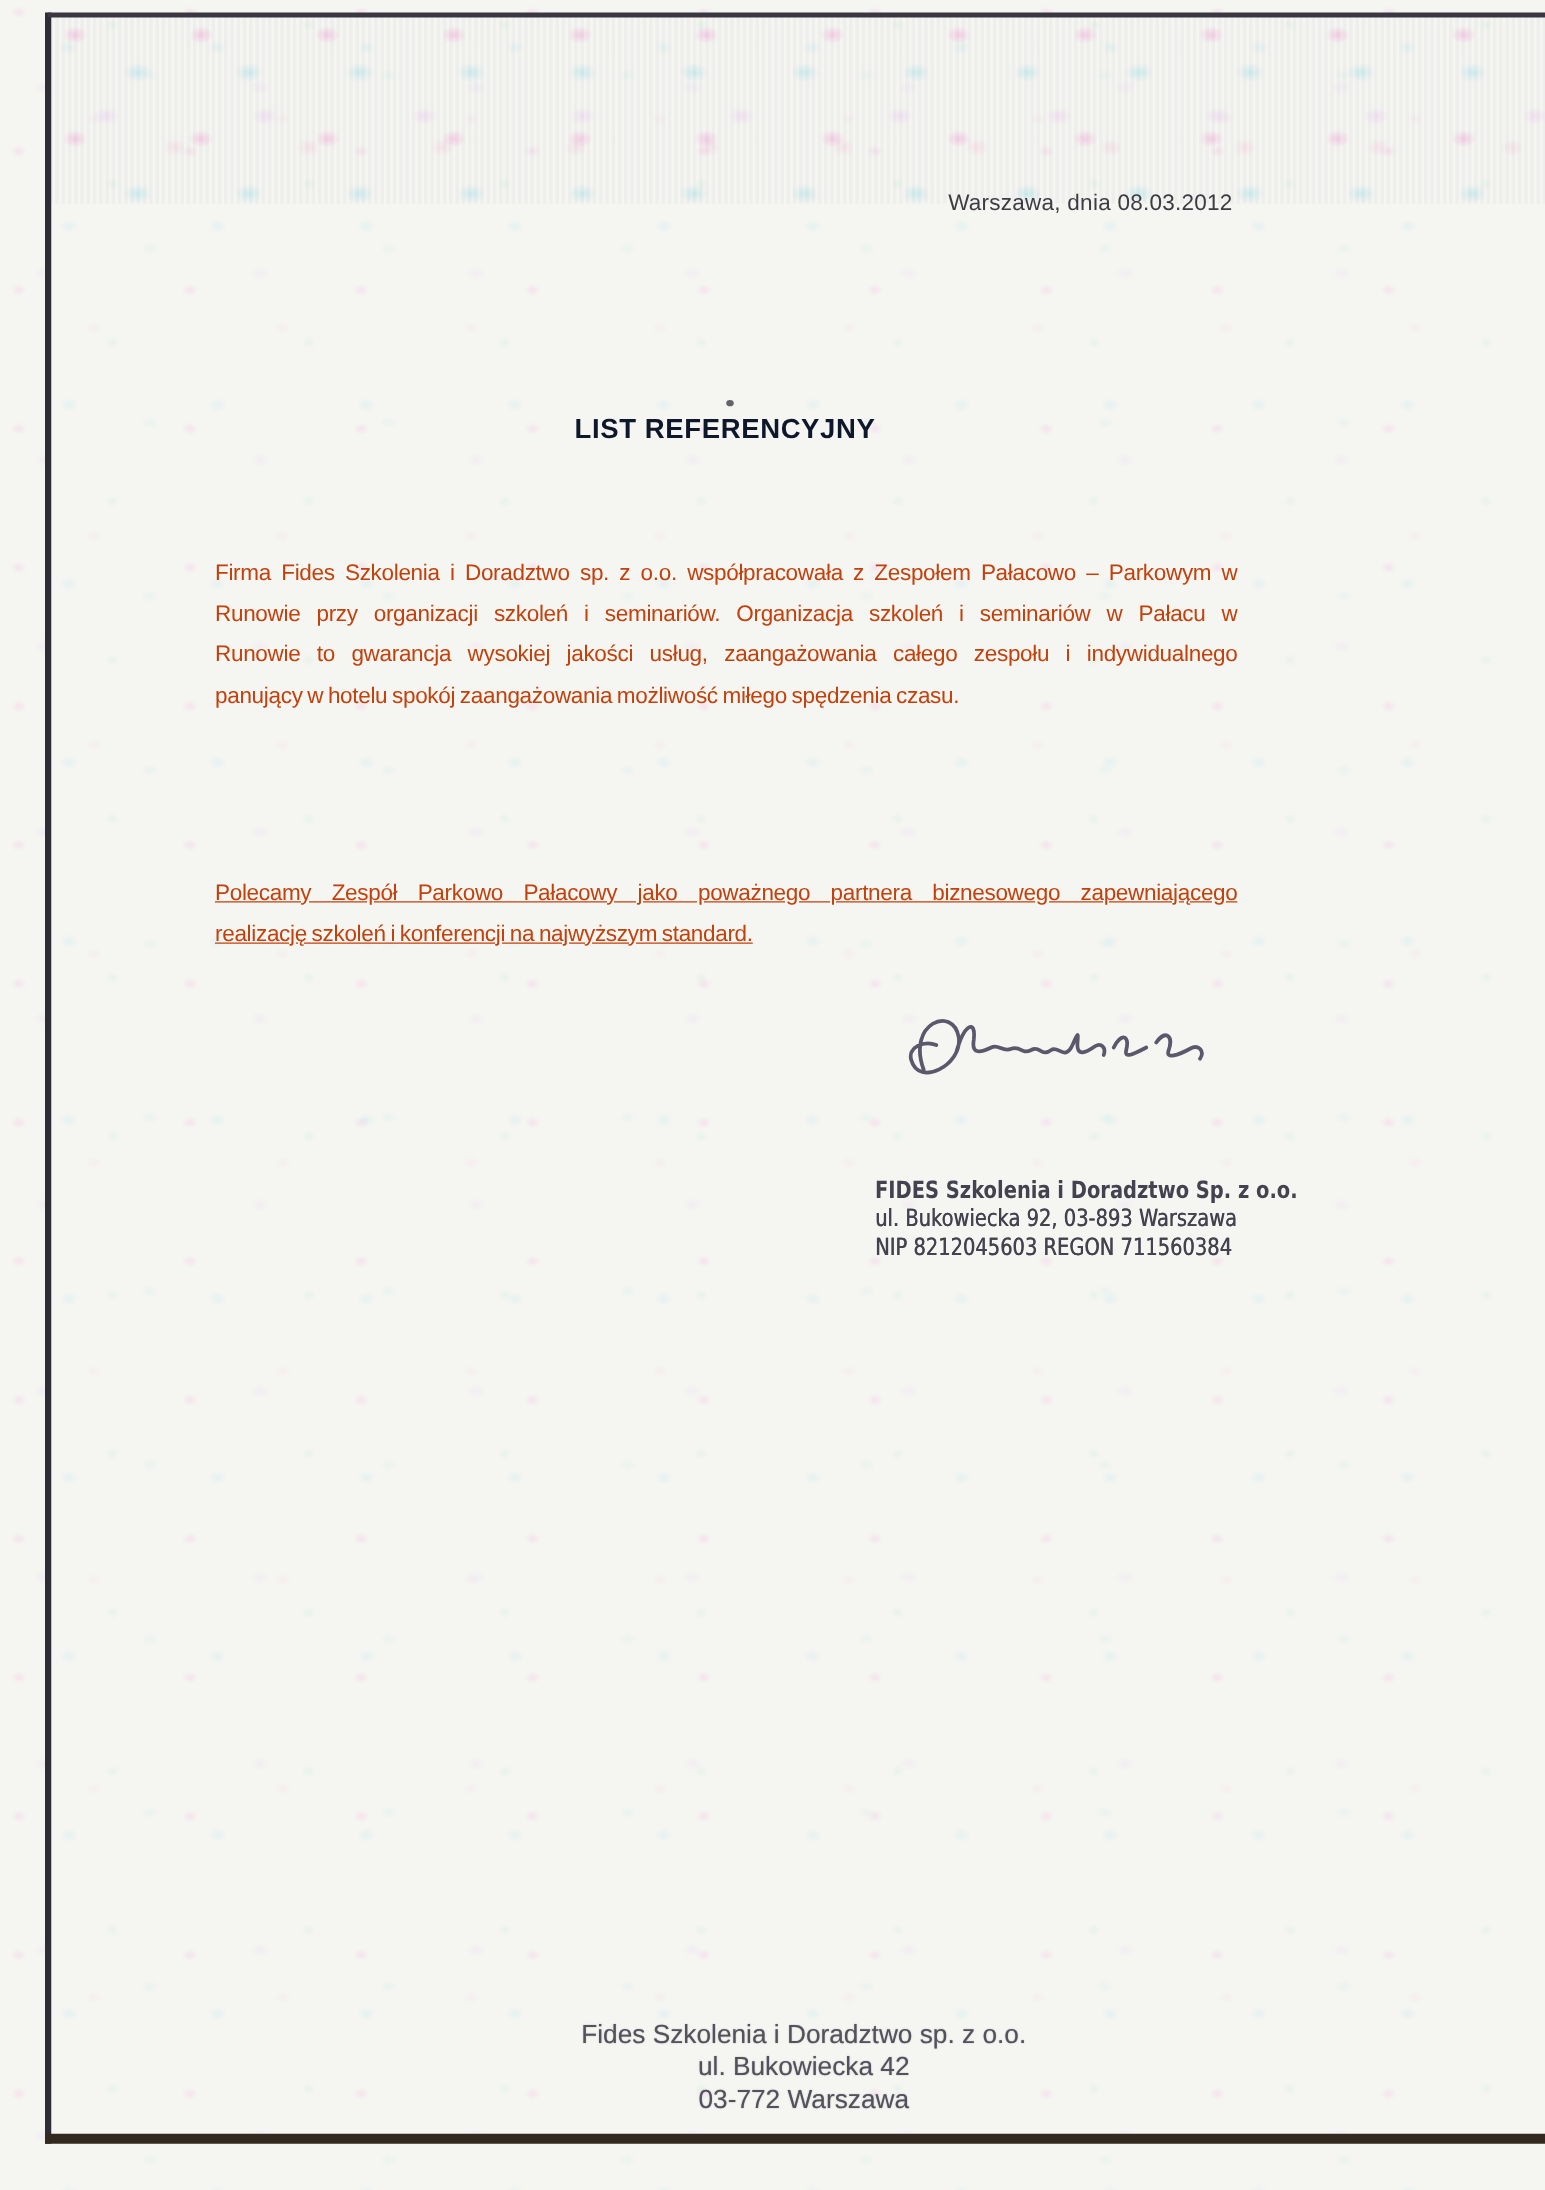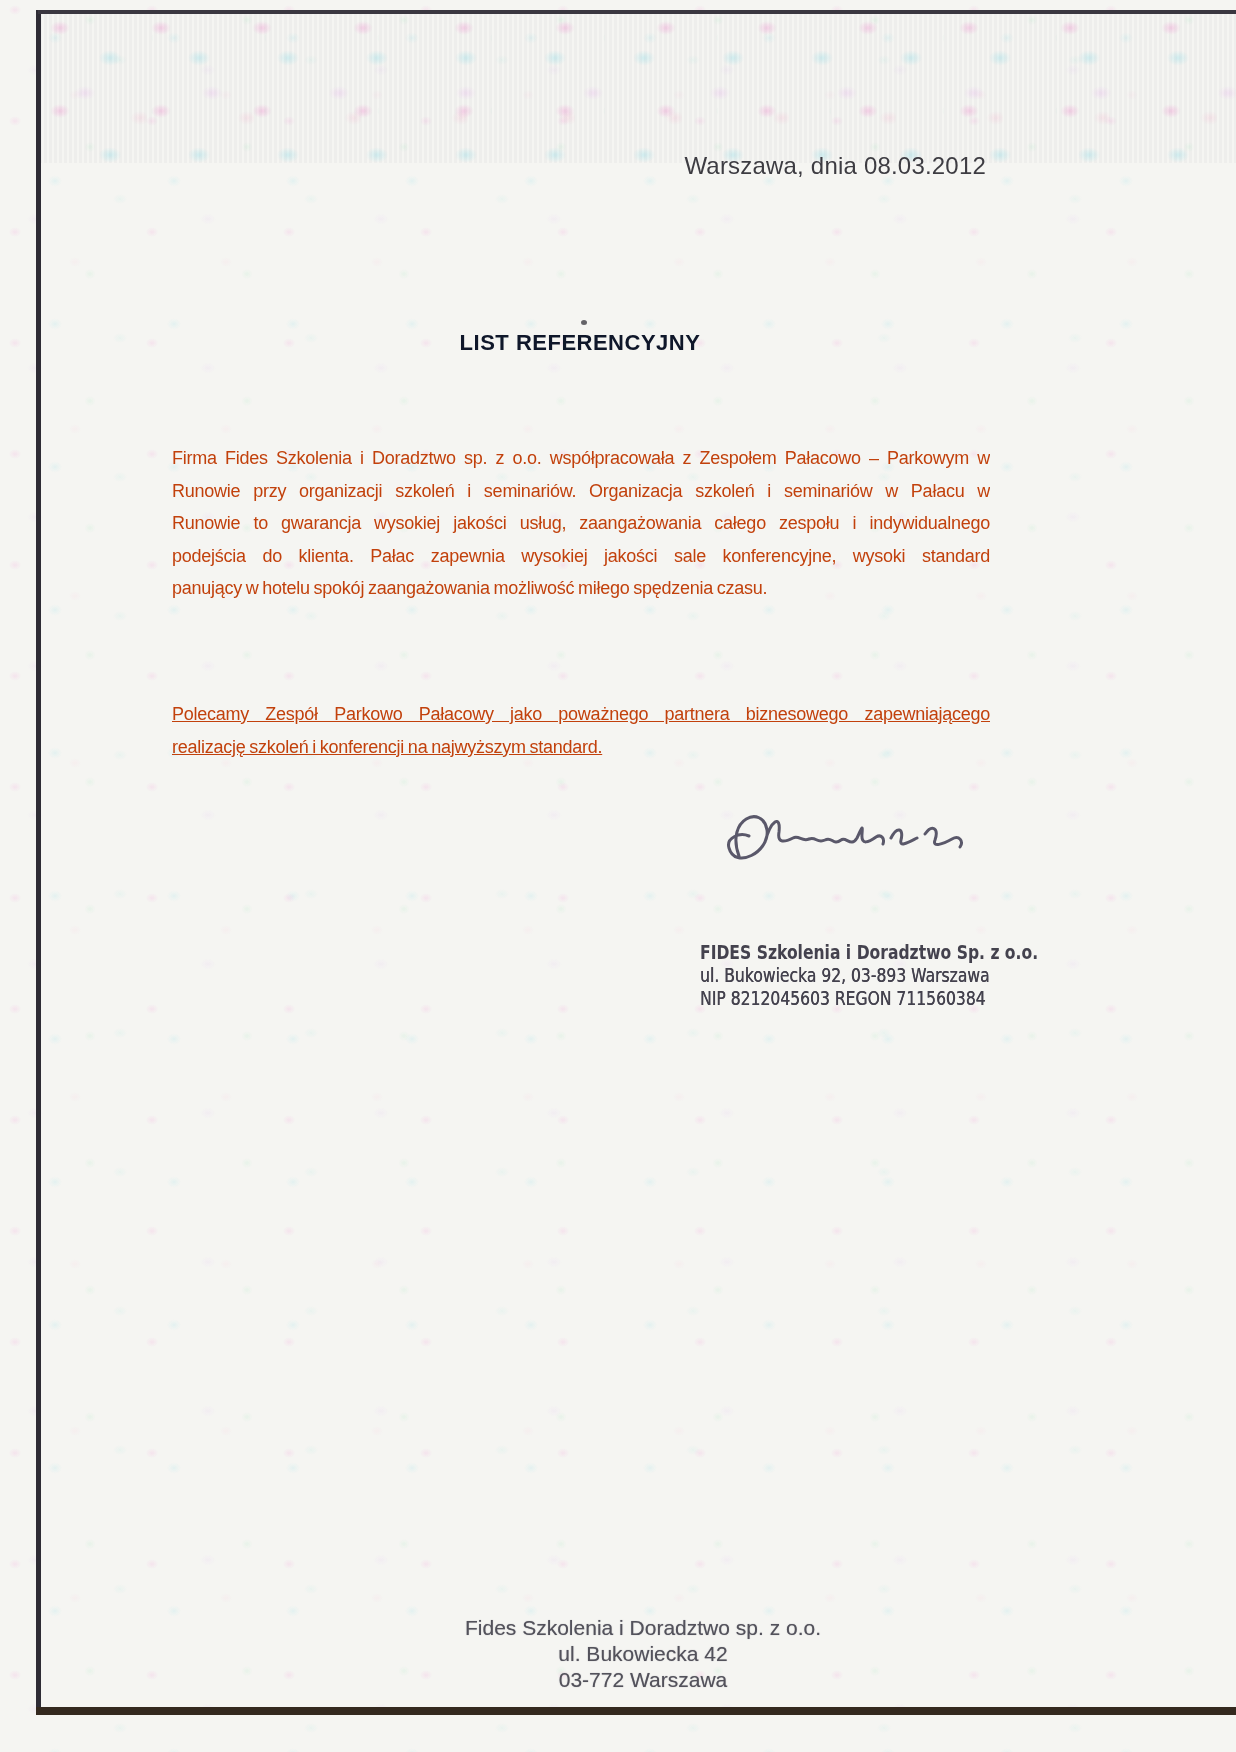--- a/index.html
+++ b/index.html
@@ -38,21 +38,21 @@
     background-size: 5px 5px, 101px 83px, 89px 97px, 113px 73px, 127px 101px, 107px 113px;
   }
 
   
   .edge-left   { position: absolute; left: 36px; top: 10px; width: 5px; height: 1705px; background: #2e2c35; }
   .edge-top    { position: absolute; left: 38px; top: 10px; width: 1198px; height: 4px; background: #3a3740; }
   .edge-bottom { position: absolute; left: 36px; top: 1707px; width: 1200px; height: 8px; background: #34291f; }
 
   .date {
     position: absolute; top: 152px; left: 600px; width: 386px;
-    text-align: right; font-size: 24px; letter-spacing: 0.2px; color: #3d3c42;
+    text-align: right; font-size: 18px; letter-spacing: 0.2px; color: #3d3c42;
   }
 
   .artifact-dot {
     position: absolute; left: 581px; top: 320px; width: 6px; height: 5px;
     background: #4a4950; border-radius: 50%; opacity: .85;
   }
 
   .title {
     position: absolute; top: 330px; left: 188px; width: 784px;
     text-align: center; font-size: 22px; font-weight: bold;
@@ -103,21 +103,20 @@
   <div class="date">Warszawa, dnia 08.03.2012</div>
 
   <div class="artifact-dot"></div>
 
   <h1 class="title">LIST REFERENCYJNY</h1>
 
   <div class="para p1">
     <div class="line">Firma Fides Szkolenia i Doradztwo sp. z o.o. współpracowała z Zespołem Pałacowo – Parkowym w</div>
     <div class="line">Runowie przy organizacji szkoleń i seminariów. Organizacja szkoleń i seminariów w Pałacu w</div>
     <div class="line">Runowie to gwarancja wysokiej jakości usług, zaangażowania całego zespołu i indywidualnego</div>
-    <div class="line">podejścia do klienta. Pałac zapewnia wysokiej jakości sale konferencyjne, wysoki standard</div>
     <div class="line last">panujący w hotelu spokój zaangażowania możliwość miłego spędzenia czasu.</div>
   </div>
 
   <div class="para p2">
     <div class="line">Polecamy Zespół Parkowo Pałacowy jako poważnego partnera biznesowego zapewniającego</div>
     <div class="line last">realizację szkoleń i konferencji na najwyższym standard.</div>
   </div>
 
   <svg class="signature" viewBox="0 0 270 90" aria-hidden="true">
     <path d="M34 58 C20 20 58 6 62 32 C65 54 30 72 24 50 C21 40 34 34 44 38

